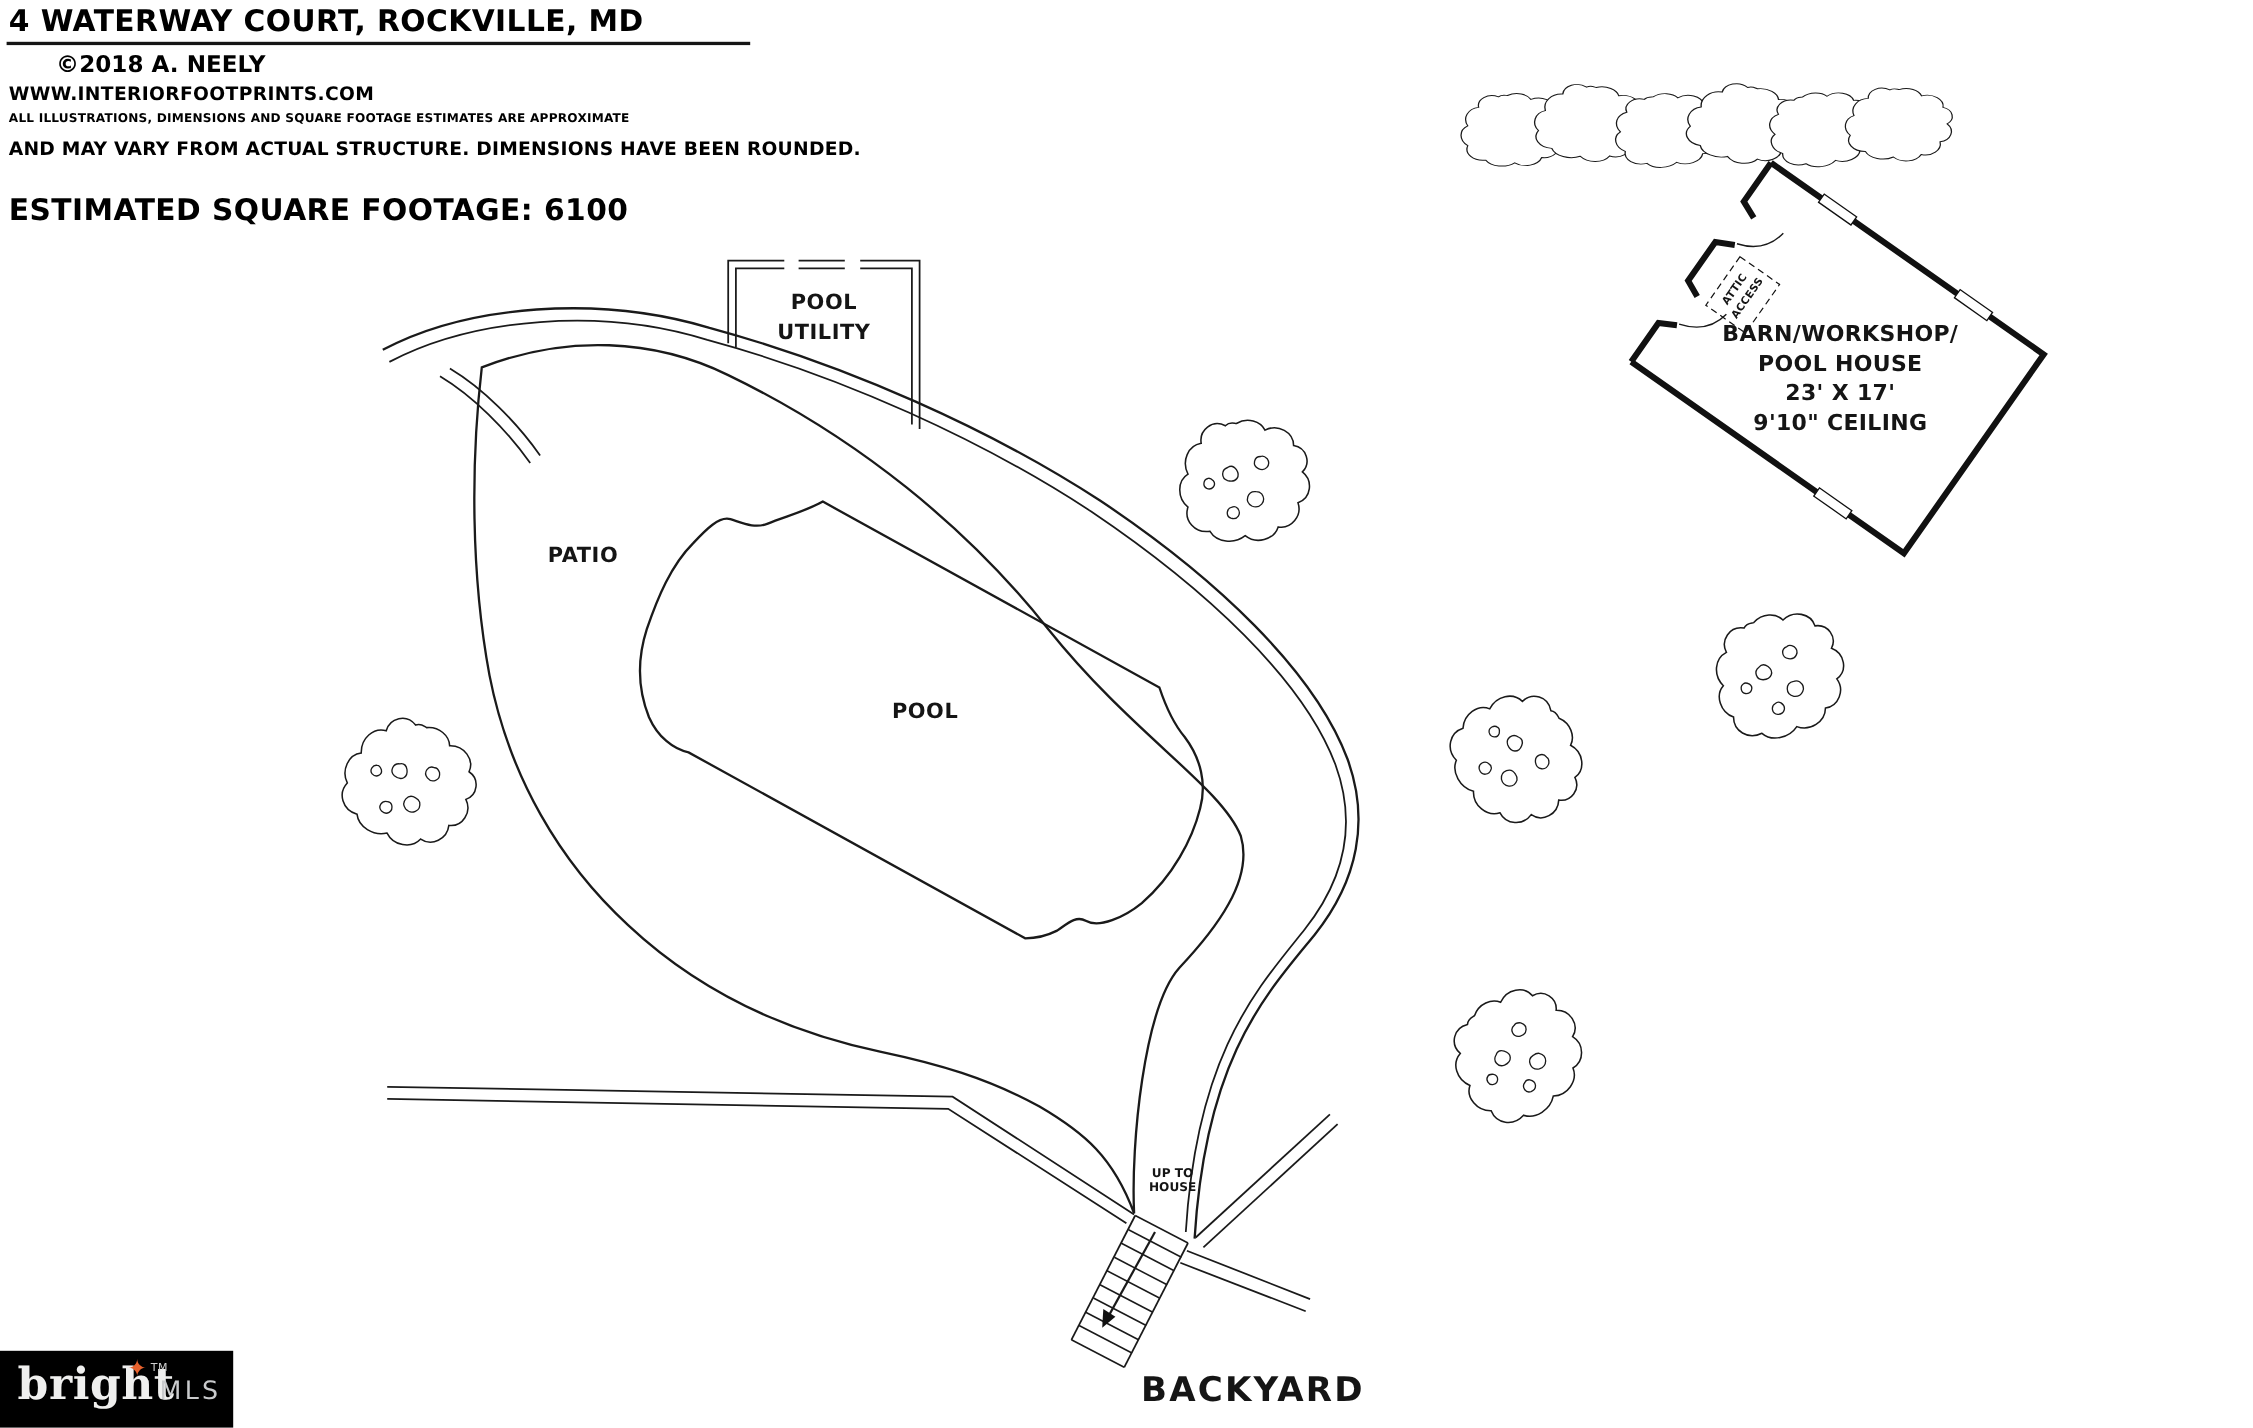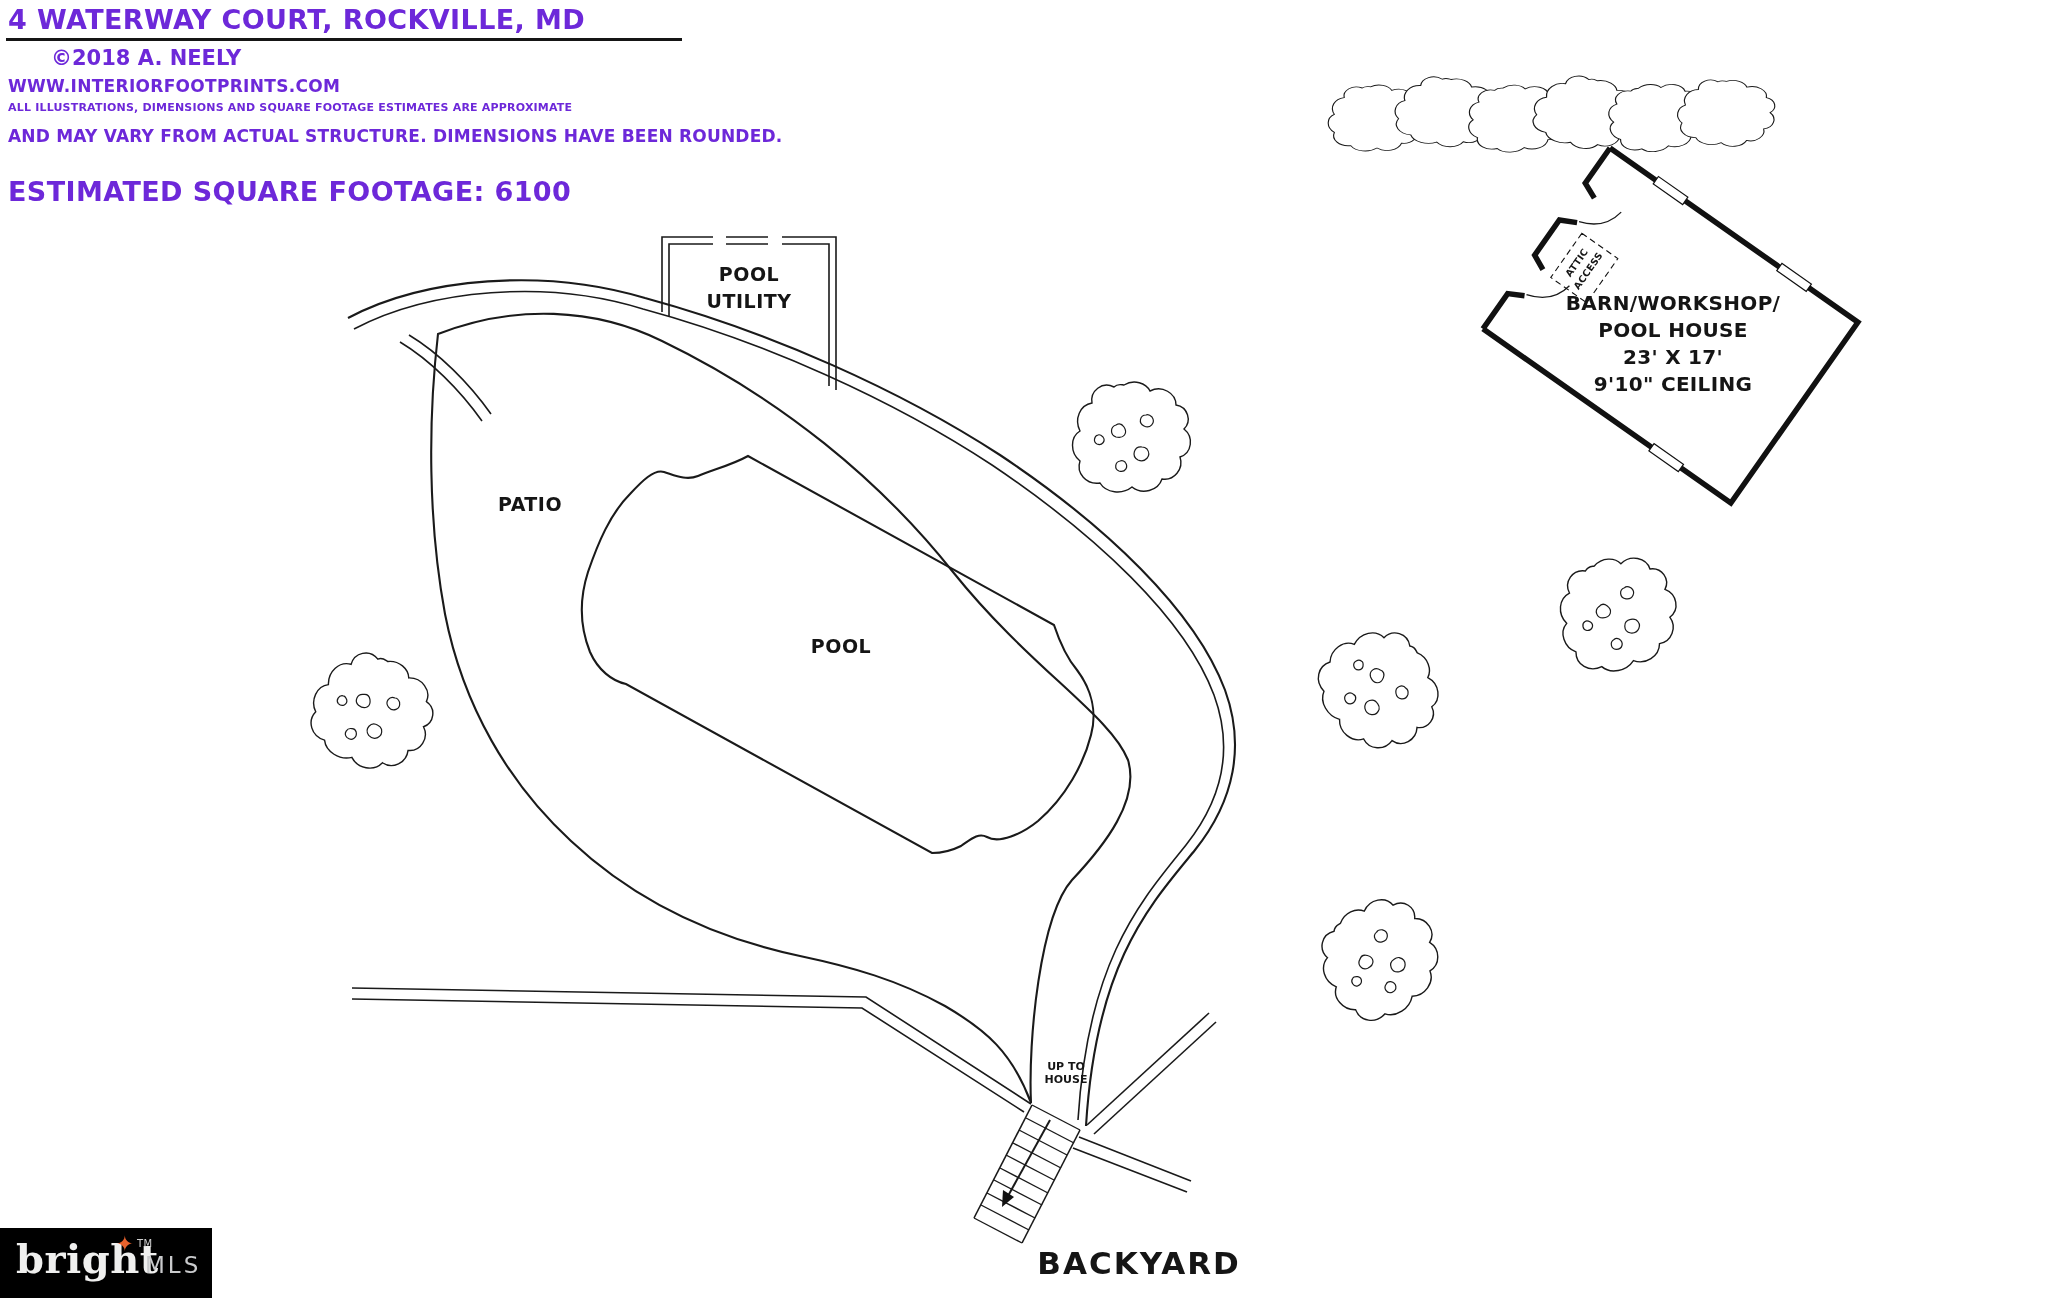--- a/index.html
+++ b/index.html
@@ -1,21 +1,21 @@
 <!DOCTYPE html>
 <html><head>
 <meta charset="utf-8">
 <style>
   html,body{margin:0;padding:0;}
   body{
     width:2048px;height:1298px;position:relative;background:#ffffff;
     font-family:"DejaVu Sans","Liberation Sans",sans-serif;color:#111;
     overflow:hidden;
   }
-  .hdr{position:absolute;left:8px;white-space:nowrap;color:#6d28d9;}
+  .hdr{position:absolute;left:8px;white-space:nowrap;color:#000000;}
   .hdr-title{top:4px;font-size:27px;font-weight:700;letter-spacing:.4px;}
   .hdr-rule{position:absolute;left:6px;top:38px;width:676px;height:3px;background:#151515;}
   .hdr-copy{top:46px;font-size:21px;font-weight:700;margin-left:43px;}
   .hdr-web{top:76px;font-size:17px;font-weight:600;letter-spacing:.3px;}
   .hdr-disc1{top:101px;font-size:11px;font-weight:600;letter-spacing:.2px;}
   .hdr-disc2{top:126px;font-size:17px;font-weight:600;letter-spacing:.2px;}
   .hdr-sqft{top:176px;font-size:27px;font-weight:700;letter-spacing:.4px;}
   #plan{position:absolute;left:0;top:0;}
   #plan text{font-family:"DejaVu Sans","Liberation Sans",sans-serif;fill:#151515;}
   .lbl{font-size:19px;font-weight:600;letter-spacing:.5px;}

